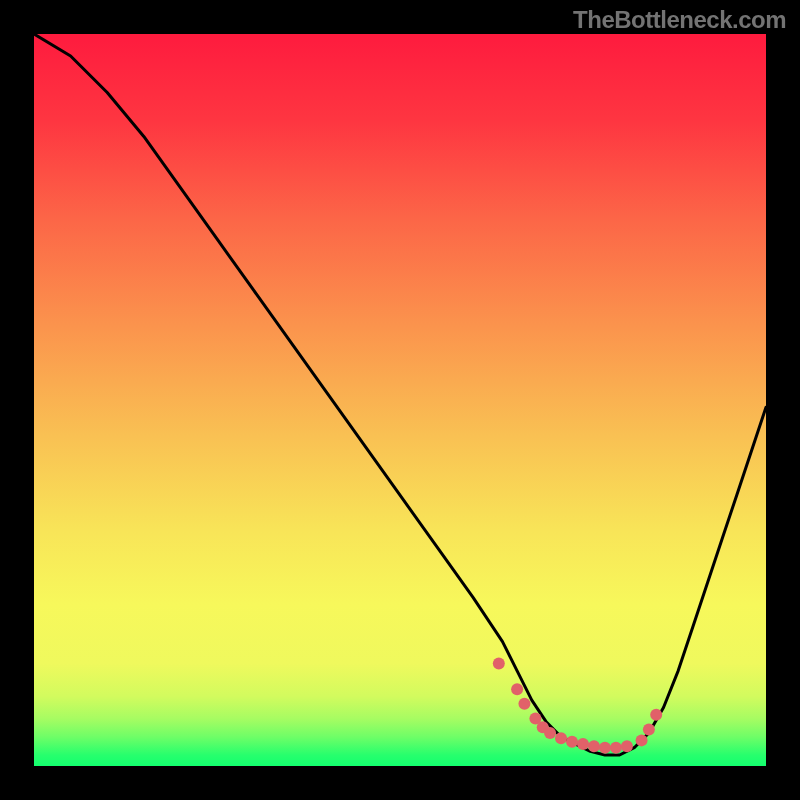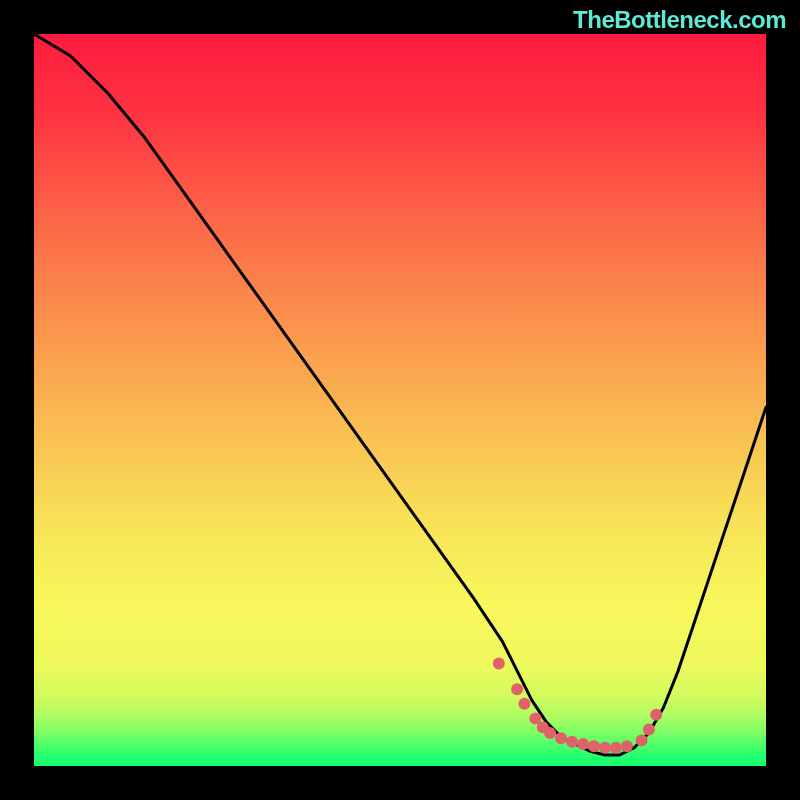--- a/index.html
+++ b/index.html
@@ -5,21 +5,21 @@
   * { margin: 0; padding: 0; box-sizing: border-box; }
   html, body { width: 800px; height: 800px; overflow: hidden; background: #000; }
   .stage { position: relative; width: 800px; height: 800px; background: #000; }
   .watermark {
     position: absolute;
     top: 6px;
     right: 14px;
     font-family: Arial, Helvetica, sans-serif;
     font-size: 24px;
     font-weight: 700;
-    color: #5eead4;
+    color: #737373;
     letter-spacing: -0.5px;
   }
   .plot {
     position: absolute;
     left: 34px;
     top: 34px;
     width: 732px;
     height: 732px;
   }
   .plot svg { display: block; width: 100%; height: 100%; }

